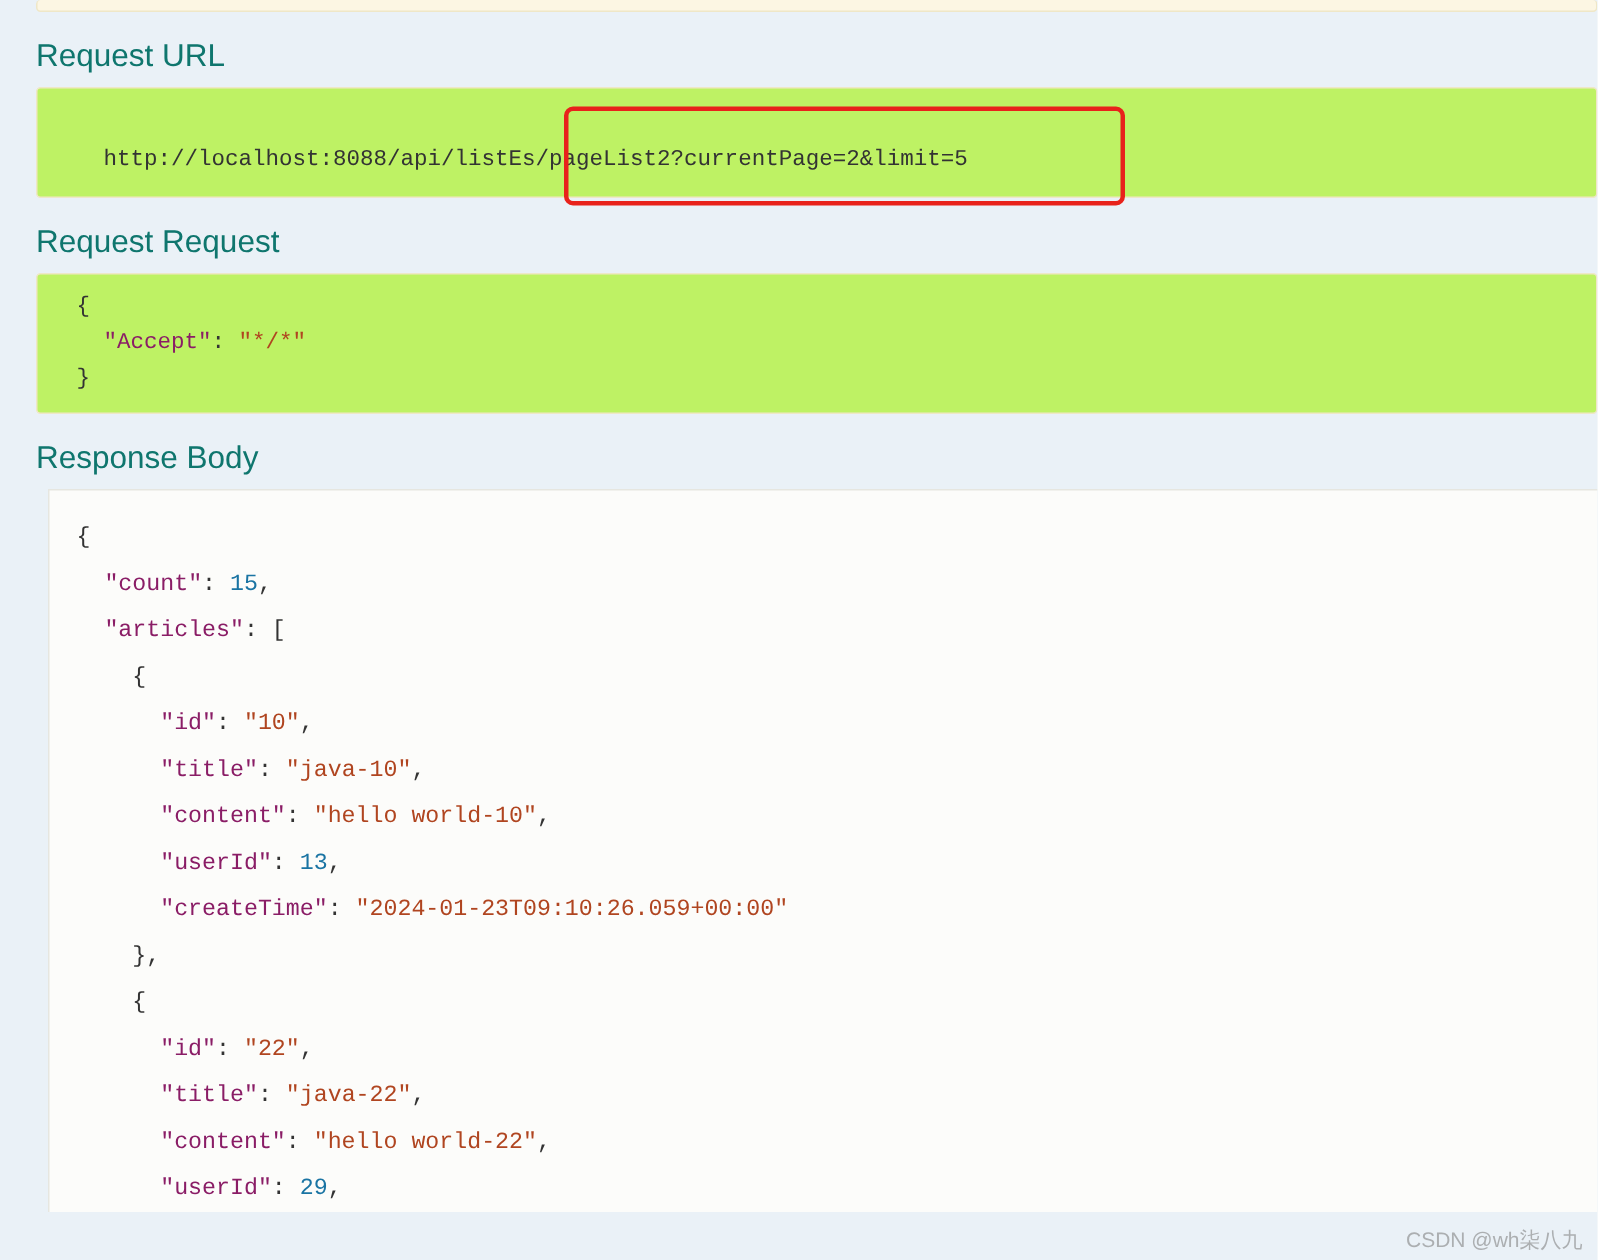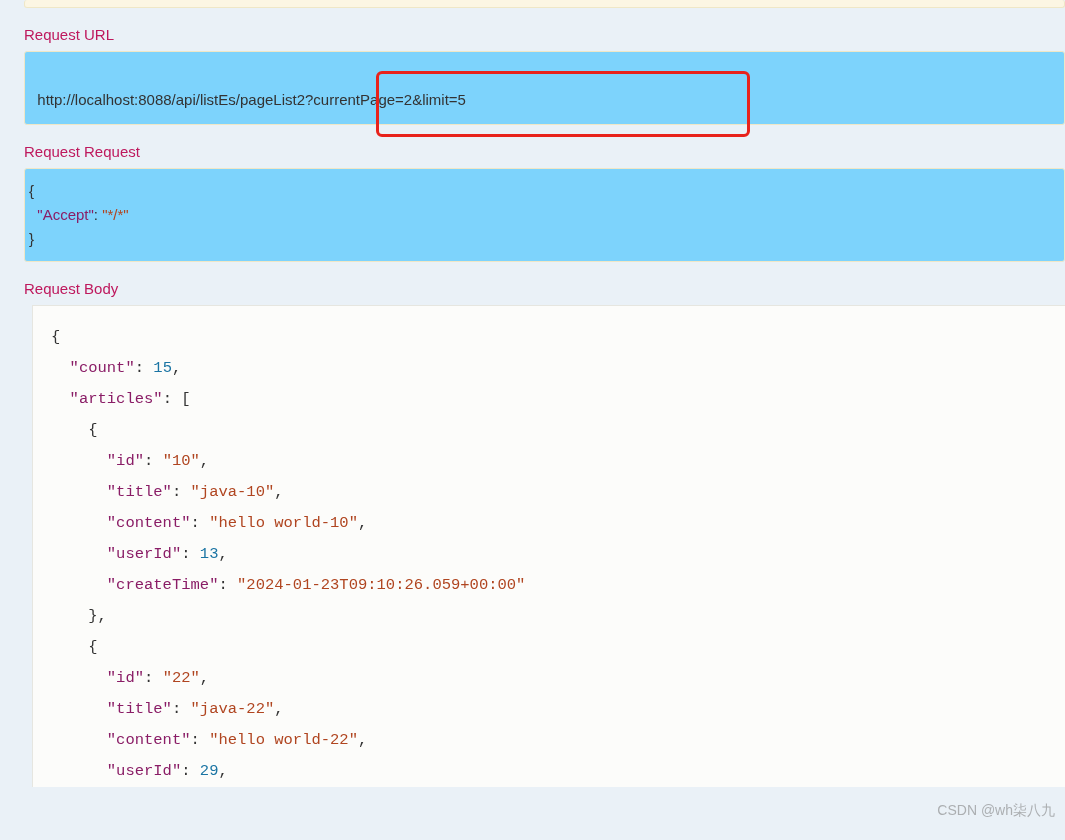--- a/index.html
+++ b/index.html
@@ -11,40 +11,40 @@
       background: #eaf1f7;
       font-family: "Helvetica Neue", Helvetica, Arial, sans-serif;
       font-size: 14px;
       color: #333;
       width: 1065px;
       height: 840px;
       overflow: hidden;
       position: relative;
     }
     .section-heading {
-      color: #be185d;
-      font-size: 15px;
+      color: #0f766e;
+      font-size: 21px;
       font-weight: 400;
       margin: 18px 0 8px 24px;
     }
     .top-partial-box {
       margin: 0 0 0 24px;
       background: #fcf6e3;
       border: 1px solid #efe7c7;
       border-radius: 3px;
       height: 8px;
       border-top: none;
     }
     .code-box {
       margin: 0 0 0 24px;
-      background: #7dd3fc;
+      background: #bef264;
       border: 1px solid #efe7c7;
       border-radius: 3px;
-      padding: 10px 4px;
-      font-family: Liberation Sans, sans-serif;
+      padding: 10px 26px;
+      font-family: Liberation Mono, monospace;
       font-size: 15px;
       line-height: 1.6;
       color: #333;
       white-space: pre;
       overflow: hidden;
     }
     .response-outer {
       margin: 0 0 0 32px;
       background: #fcfcfa;
       border: 1px solid #e6e6e0;
@@ -65,21 +65,21 @@
     .tok-punct { color: #333; }
     .tok-brace { color: #333; }
     .highlight-box {
       position: absolute;
       border: 3px solid #e8221b;
       border-radius: 6px;
       pointer-events: none;
     }
     .watermark {
       position: absolute;
-      bottom: 20px;
+      bottom: 4px;
       right: 10px;
       color: rgba(120,120,120,0.55);
       font-size: 14px;
       font-family: Arial, sans-serif;
     }
   </style>
 </head>
 <body>
 
 <div class="top-partial-box"></div>
@@ -87,21 +87,21 @@
 <h3 class="section-heading">Request URL</h3>
 <div class="code-box" style="padding-top:12px;padding-bottom:12px;">
   <span>http://localhost:8088/api/listEs/pageList2?currentPage=2&amp;limit=5</span>
 </div>
 
 <h3 class="section-heading">Request Request</h3>
 <div class="code-box" id="req-headers-box"><span class="tok-brace">{</span>
   <span class="tok-key">"Accept"</span><span class="tok-punct">: </span><span class="tok-string">"*/*"</span>
 <span class="tok-brace">}</span></div>
 
-<h3 class="section-heading">Request Body</h3>
+<h3 class="section-heading">Response Body</h3>
 <div class="response-outer">
   <div class="response-pre" id="response-pre"><span class="tok-punct">{</span>
   <span class="tok-key">"count"</span><span class="tok-punct">: </span><span class="tok-num">15</span><span class="tok-punct">,</span>
   <span class="tok-key">"articles"</span><span class="tok-punct">: [</span>
     <span class="tok-punct">{</span>
       <span class="tok-key">"id"</span><span class="tok-punct">: </span><span class="tok-string">"10"</span><span class="tok-punct">,</span>
       <span class="tok-key">"title"</span><span class="tok-punct">: </span><span class="tok-string">"java-10"</span><span class="tok-punct">,</span>
       <span class="tok-key">"content"</span><span class="tok-punct">: </span><span class="tok-string">"hello world-10"</span><span class="tok-punct">,</span>
       <span class="tok-key">"userId"</span><span class="tok-punct">: </span><span class="tok-num">13</span><span class="tok-punct">,</span>
       <span class="tok-key">"createTime"</span><span class="tok-punct">: </span><span class="tok-string">"2024-01-23T09:10:26.059+00:00"</span>

